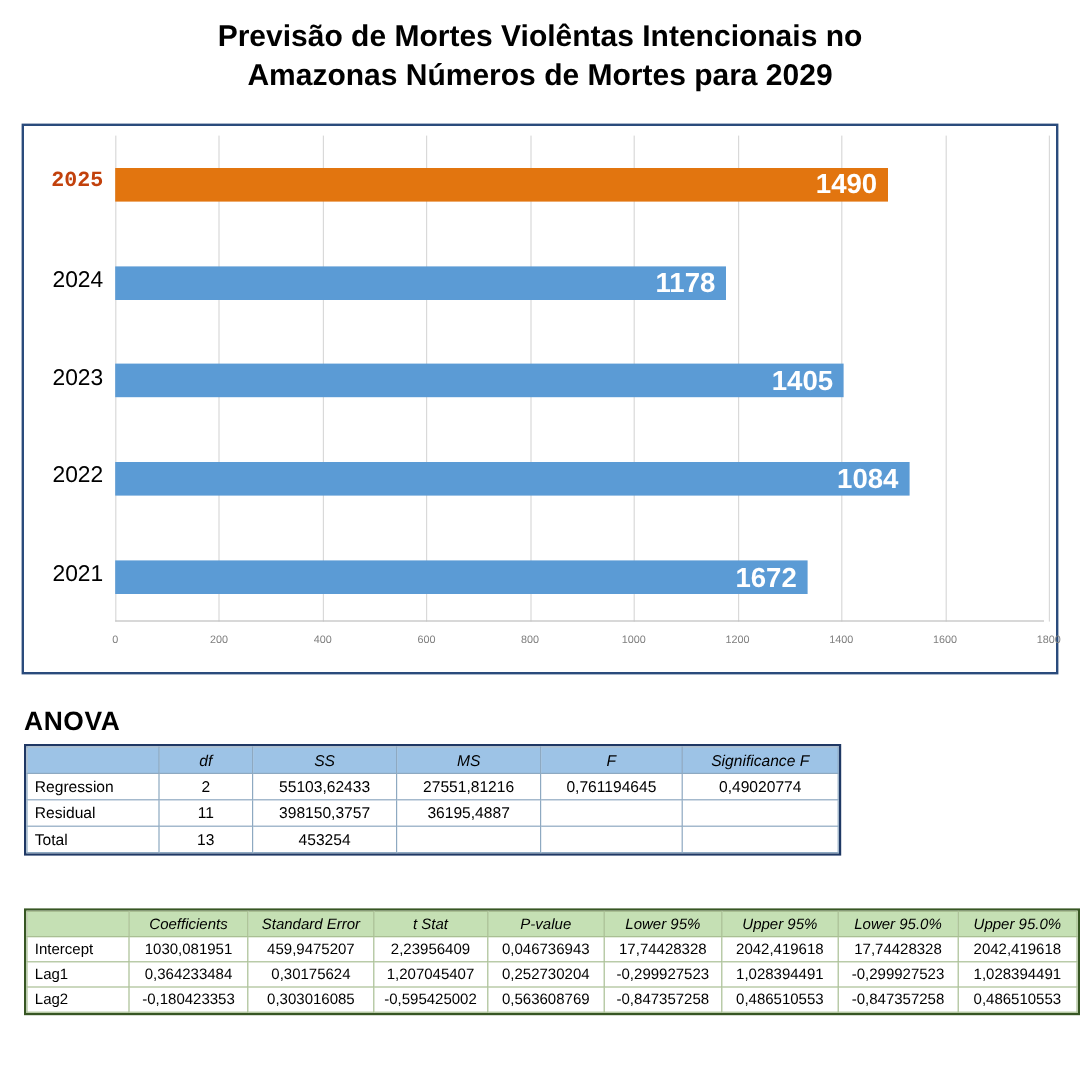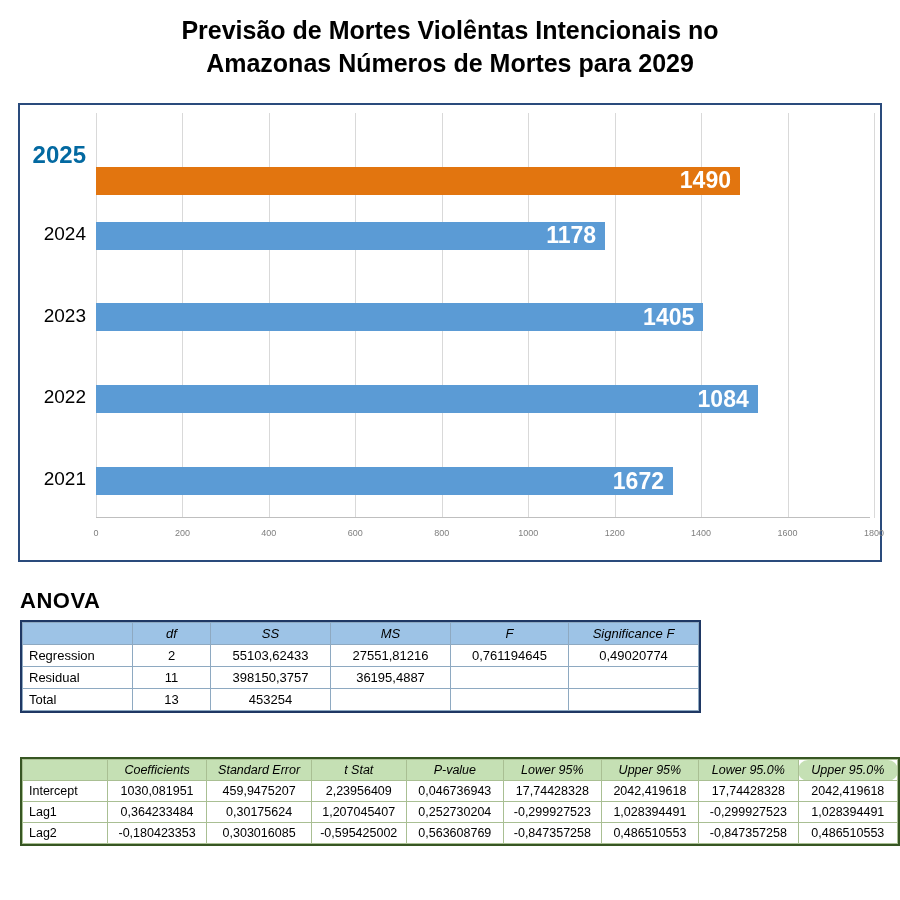--- a/index.html
+++ b/index.html
@@ -80,23 +80,24 @@
     white-space: nowrap;
   }
   .cat-label {
     position: absolute;
     text-align: right;
     font-size: 19px;
     color: #000;
     white-space: nowrap;
   }
   .cat-label.highlight {
-    color: #0369a1;
+    color: #c2410c;
     font-weight: bold;
-    font-size: 24px;
+    font-size: 18px;
+    font-family: Liberation Mono, monospace;
   }
   .xtick {
     position: absolute;
     font-size: 9px;
     color: #7f7f7f;
     transform: translateX(-50%);
     white-space: nowrap;
   }
 
   
@@ -183,21 +184,21 @@
         <div class="gridline" style="left: 259.333px;"></div>
         <div class="gridline" style="left: 345.778px;"></div>
         <div class="gridline" style="left: 432.222px;"></div>
         <div class="gridline" style="left: 518.667px;"></div>
         <div class="gridline" style="left: 605.111px;"></div>
         <div class="gridline" style="left: 691.556px;"></div>
         <div class="gridline" style="left: 778px;"></div>
       </div>
     <div class="axis-line"></div>
     <div id="bars">
-        <div class="bar-row" style="top: 0px; height: 81.8px; align-items: flex-end;">
+        <div class="bar-row" style="top: 0px; height: 81.8px;">
           <div class="bar" style="width: 644.011px; background: rgb(226, 117, 15);">
             <span class="bar-label-value">1490</span>
           </div>
         </div>
         <div class="bar-row" style="top: 81.8px; height: 81.8px;">
           <div class="bar" style="width: 509.158px; background: rgb(91, 155, 213);">
             <span class="bar-label-value">1178</span>
           </div>
         </div>
         <div class="bar-row" style="top: 163.6px; height: 81.8px;">
@@ -284,21 +285,21 @@
     <tbody id="coef-body">
         <tr>
           <td class="hdr-green" style="width: 86px;"></td>
           <td class="hdr-green" style="width: 100px;">Coefficients</td>
           <td class="hdr-green" style="width: 105px;">Standard Error</td>
           <td class="hdr-green" style="width: 95px;">t Stat</td>
           <td class="hdr-green" style="width: 98px;">P-value</td>
           <td class="hdr-green" style="width: 98px;">Lower 95%</td>
           <td class="hdr-green" style="width: 98px;">Upper 95%</td>
           <td class="hdr-green" style="width: 100px;">Lower 95.0%</td>
-          <td class="hdr-green" style="width: 100px; border-radius: 10px;">Upper 95.0%</td>
+          <td class="hdr-green" style="width: 100px;">Upper 95.0%</td>
         </tr>
         <tr>
           <td class="lbl">Intercept</td>
           <td class="num">1030,081951</td>
           <td class="num">459,9475207</td>
           <td class="num">2,23956409</td>
           <td class="num">0,046736943</td>
           <td class="num">17,74428328</td>
           <td class="num">2042,419618</td>
           <td class="num">17,74428328</td>

